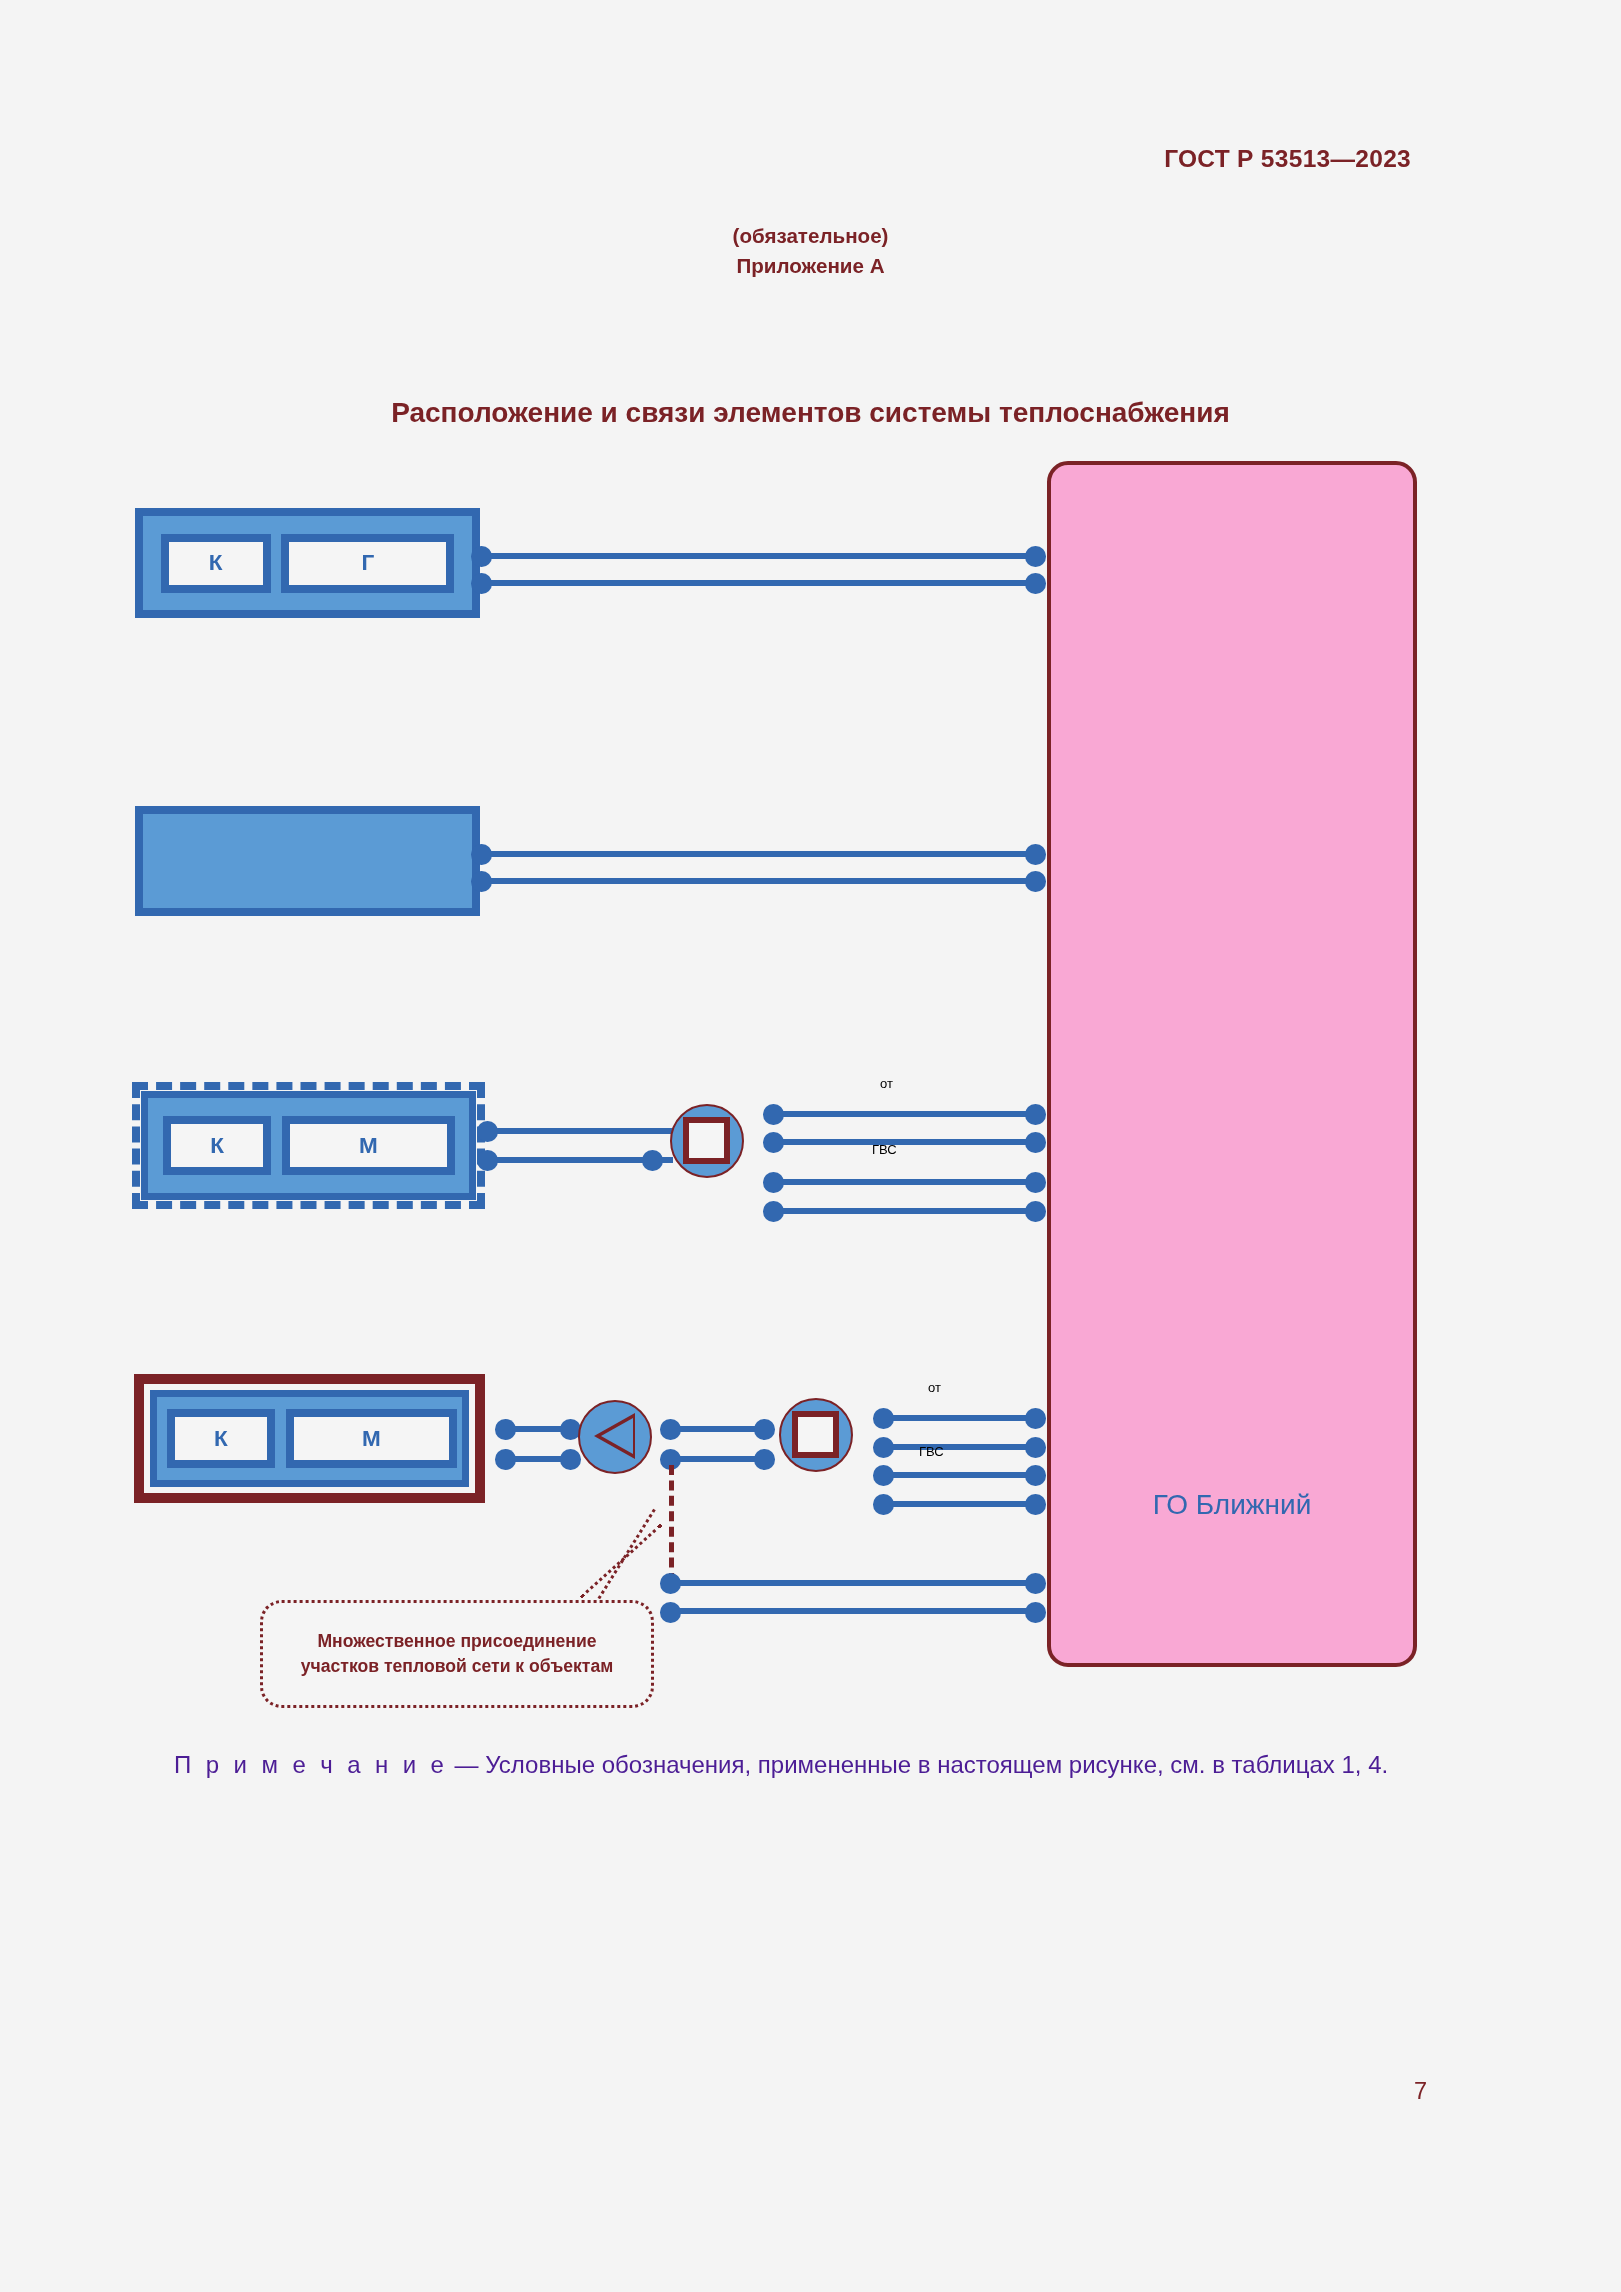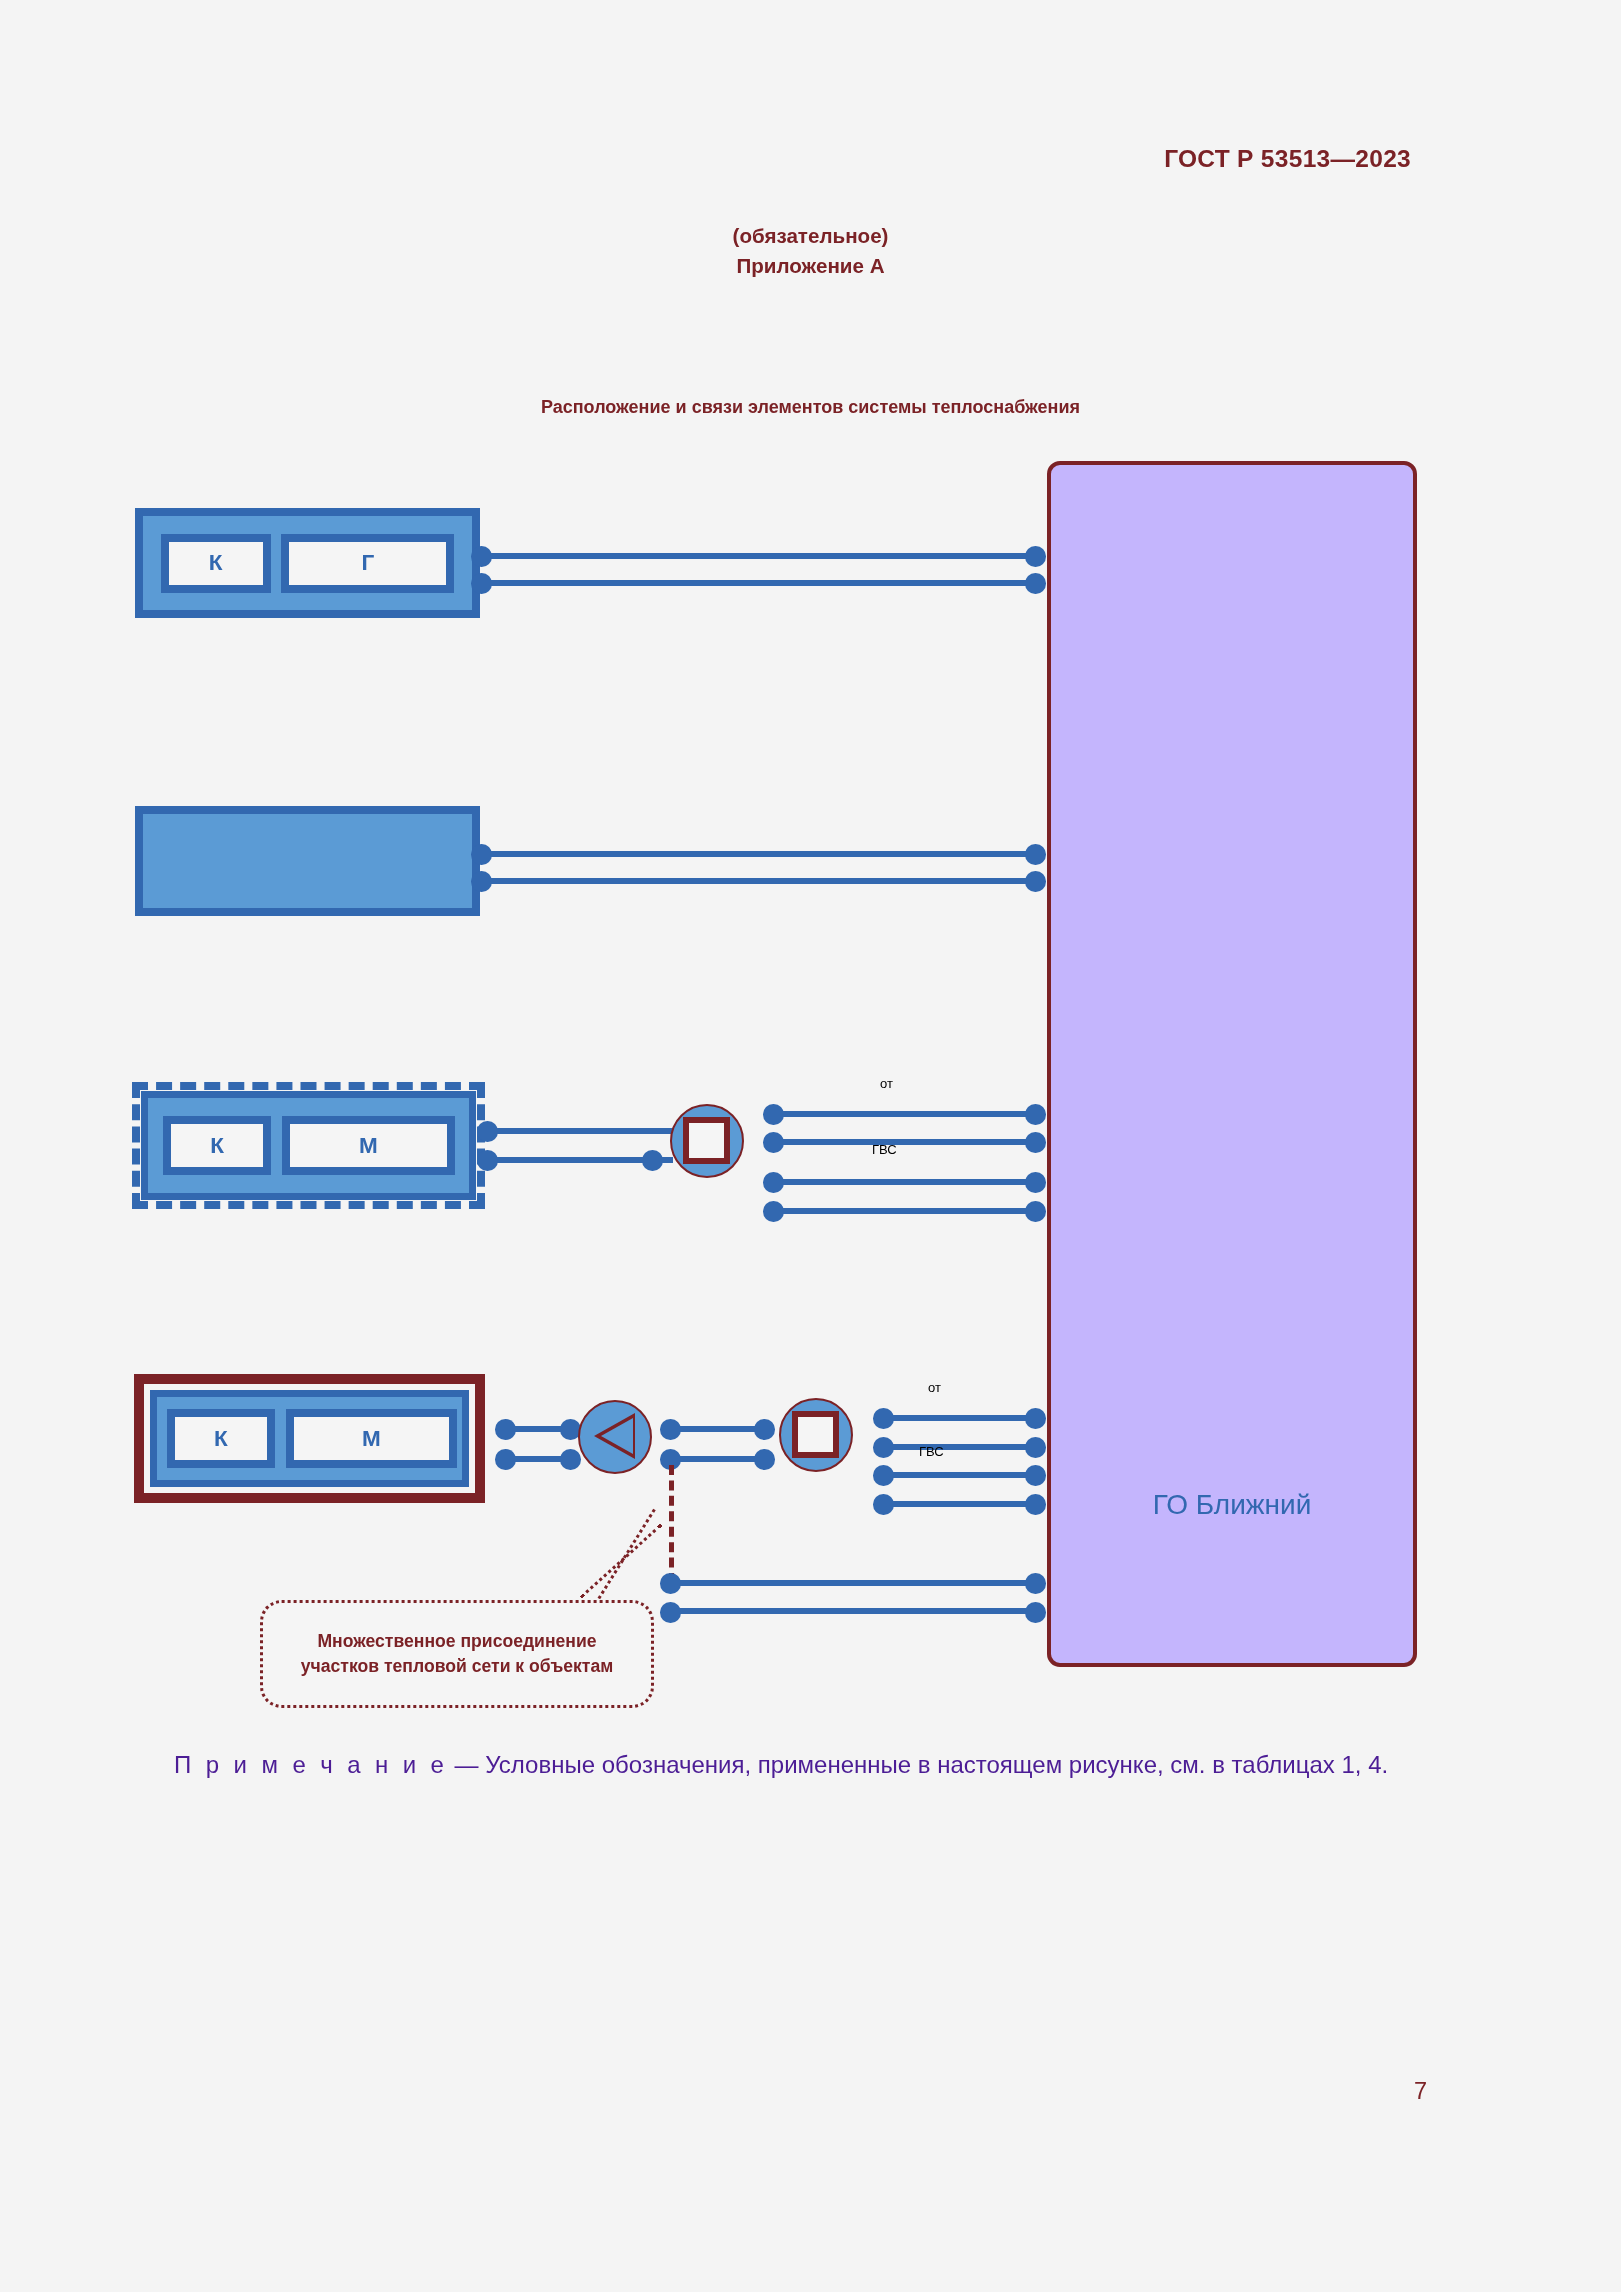--- a/index.html
+++ b/index.html
@@ -44,21 +44,21 @@
     color: #7b2226;
     line-height: 30px;
   }
 
   .figure-title {
     position: absolute;
     top: 397px;
     left: 0;
     width: 1621px;
     text-align: center;
-    font-size: 18px;
+    font-size: 28px;
     font-weight: bold;
     color: #7b2226;
   }
 
   
   .diagram {
     position: absolute;
     left: 0;
     top: 0;
     width: 1621px;
@@ -179,22 +179,22 @@
     font-size: 13px;
     color: #000000;
     white-space: nowrap;
   }
 
   
   .go-panel {
     position: absolute;
     box-sizing: border-box;
     border: 4.9px solid #7b2226;
-    border-radius: 13px;
-    background: #c4b5fd;
+    border-radius: 21px;
+    background: #f9a8d4;
   }
   .go-label {
     position: absolute;
     width: 100%;
     text-align: center;
     font-size: 28px;
     color: #3268b0;
   }
 
   

